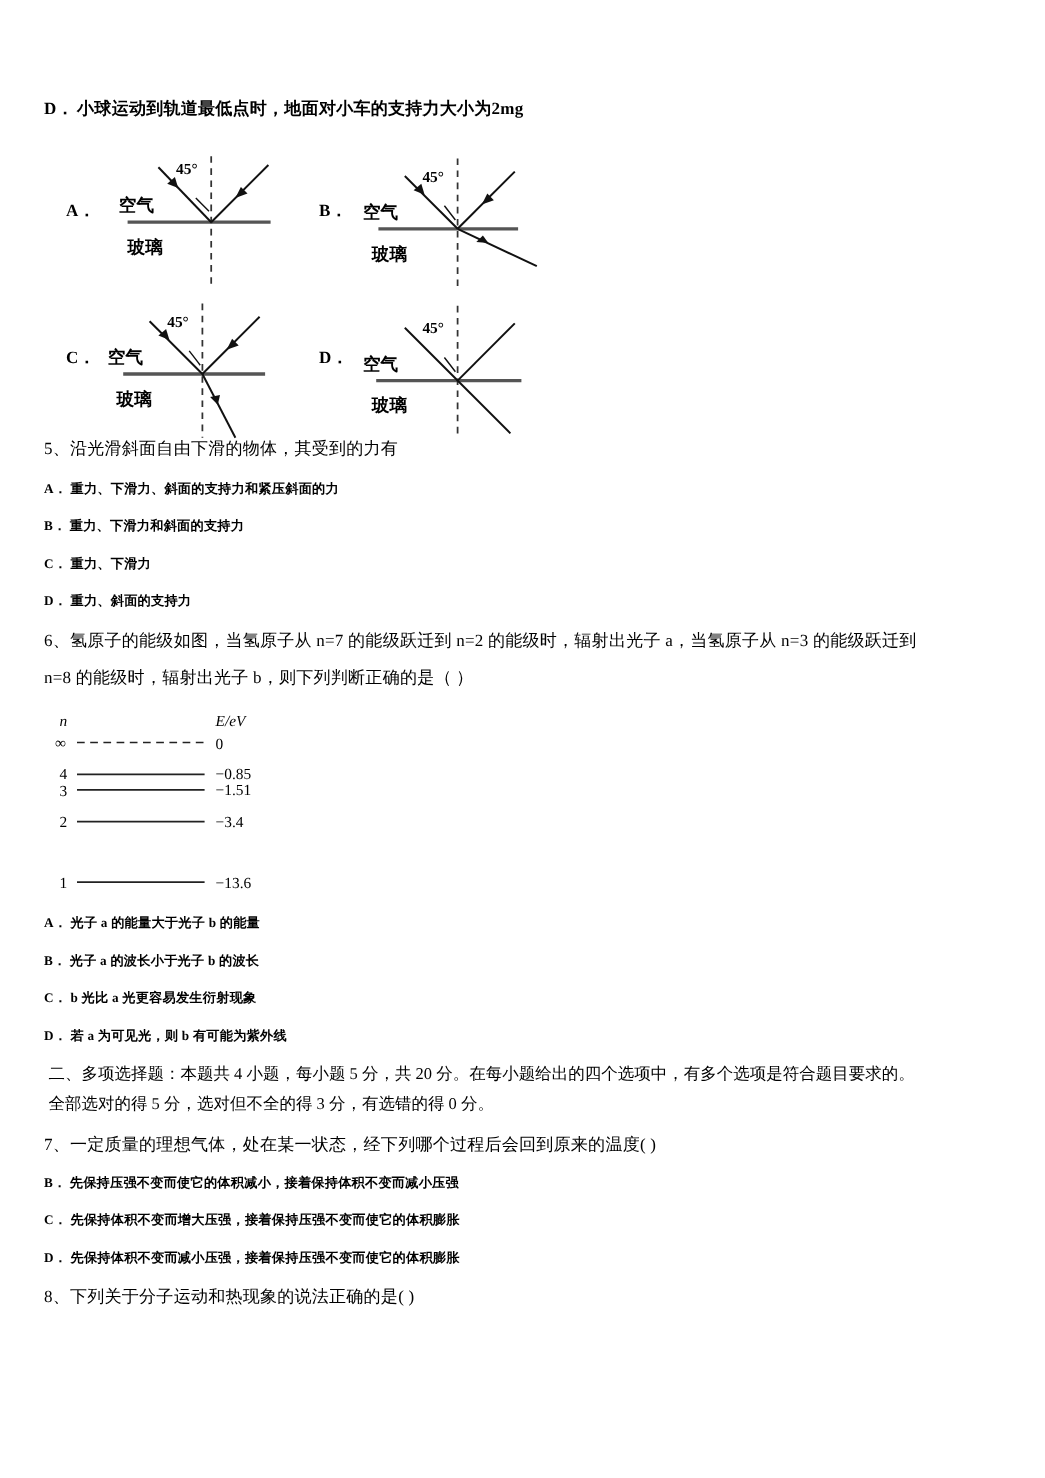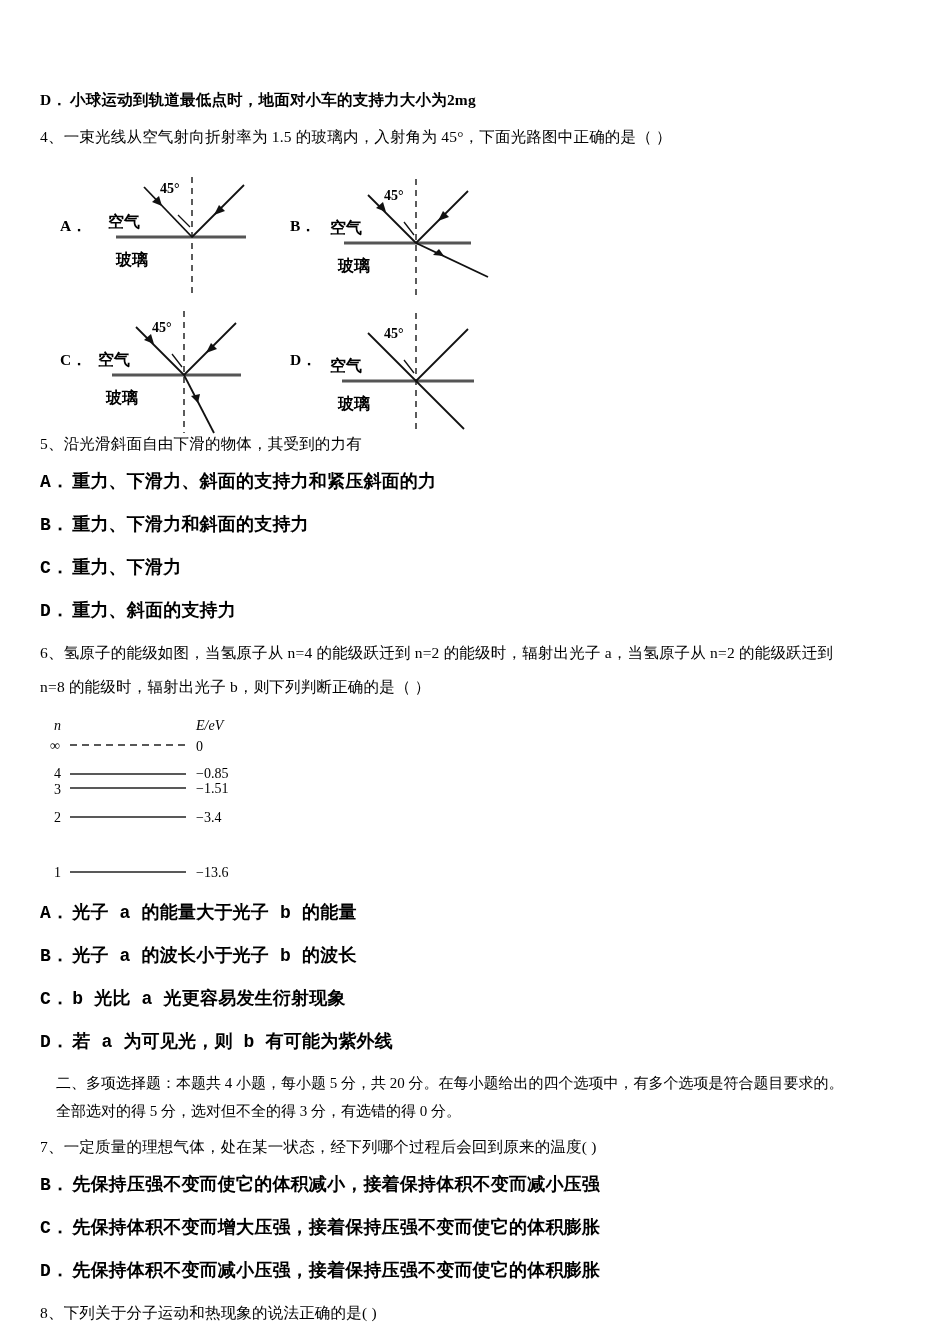--- a/index.html
+++ b/index.html
@@ -31,35 +31,34 @@
 
   
   .qline {
     font-size: 15.5px;
     line-height: 1.5;
     margin: 0 0 14px 0;
     letter-spacing: 0.2px;
   }
   .qline.tight { margin-bottom: 11px; }
   .opt {
-    font-size: 18px;
+    font-size: 12px;
     line-height: 1.5;
     margin: 0 0 16px 0;
     letter-spacing: 0.2px;
-    font-family: Liberation Mono, monospace;
   }
   .optlabel {
     font-weight: bold;
     margin-right: 3px;
   }
   .bold { font-weight: bold; }
   .section-head {
     font-size: 15px;
     line-height: 1.55;
-    margin: 0 0 4px 16px;
+    margin: 0 0 4px 4px;
   }
 
   
   .optics-block {
     position: relative;
     height: 262px;
     margin: 6px 0 10px 0;
   }
   .optics-cell {
     position: absolute;
@@ -97,21 +96,20 @@
 </head>
 <body>
 
 <div class="page">
   <div class="content">
 
     <p class="qline">
       <span class="optlabel">D．</span><span class="bold">小球运动到轨道最低点时，地面对小车的支持力大小为2mg</span>
     </p>
 
-    <p class="qline tight">4、一束光线从空气射向折射率为 1.5 的玻璃内，入射角为 45°，下面光路图中正确的是（      ）</p>
 
     <div class="optics-block">
 
       <div class="optics-cell" style="left:20px; top:0;">
         <span class="opt-letter">A．</span>
         <div class="fig-wrap">
           <svg width="190" height="128" viewBox="0 0 190 128">
 
             <line x1="30" y1="62" x2="160" y2="62" stroke="#555" stroke-width="3"></line>
 
@@ -203,21 +201,21 @@
     <p class="opt">
       <span class="optlabel">B．</span><span class="bold">重力、下滑力和斜面的支持力</span>
     </p>
     <p class="opt">
       <span class="optlabel">C．</span><span class="bold">重力、下滑力</span>
     </p>
     <p class="opt">
       <span class="optlabel">D．</span><span class="bold">重力、斜面的支持力</span>
     </p>
 
-    <p class="qline tight">6、氢原子的能级如图，当氢原子从 n=4 的能级跃迁到 n=2 的能级时，辐射出光子 a，当氢原子从 n=2 的能级跃迁到</p>
+    <p class="qline tight">6、氢原子的能级如图，当氢原子从 n=7 的能级跃迁到 n=2 的能级时，辐射出光子 a，当氢原子从 n=3 的能级跃迁到</p>
     <p class="qline">n=8 的能级时，辐射出光子 b，则下列判断正确的是（  ）</p>
 
     <div class="energy-block">
       <svg width="260" height="175" viewBox="0 0 260 175">
 
         <text class="lbl" x="14" y="18" font-size="14" font-style="italic">n</text>
         <text class="lbl" x="156" y="18" font-size="14" font-style="italic">E/eV</text>
 
         <text class="lbl" x="10" y="38" font-size="14">∞</text>
         <line x1="30" y1="33" x2="146" y2="33" stroke="#222" stroke-width="1.5" stroke-dasharray="7,5"></line>

